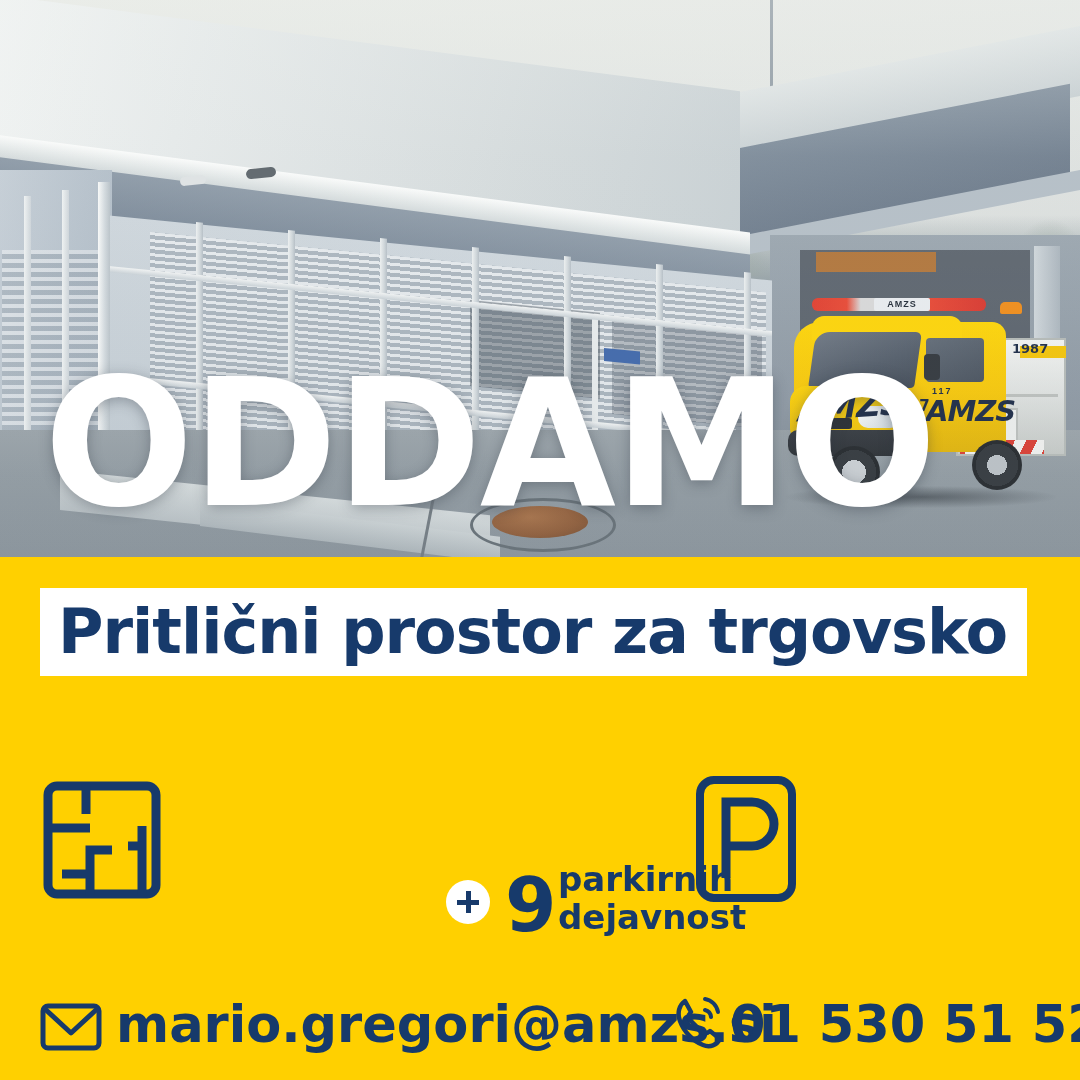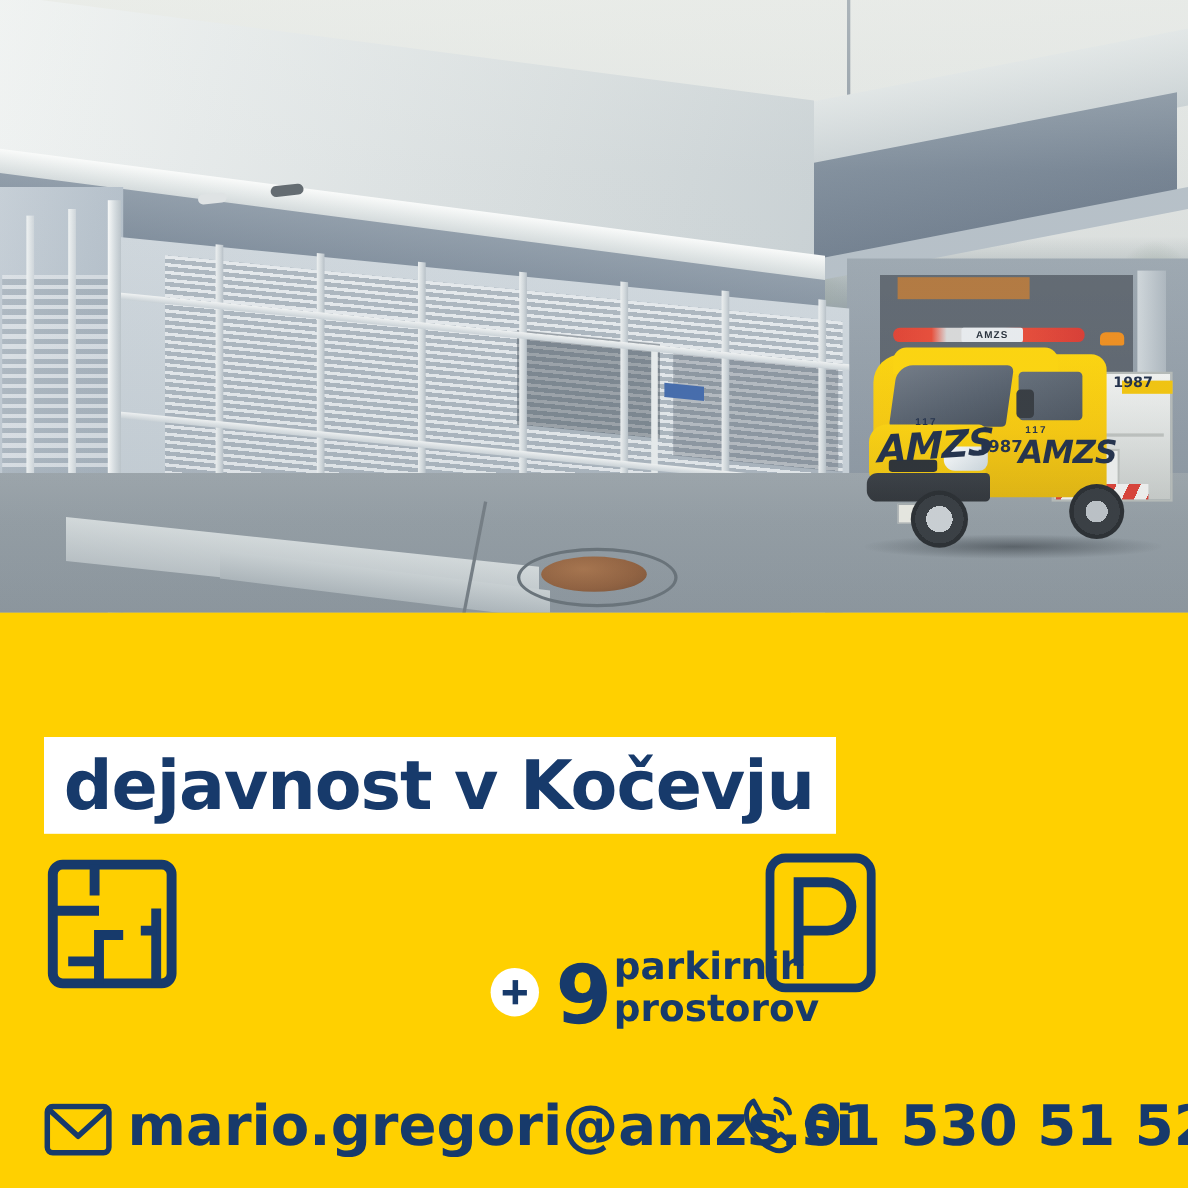--- a/index.html
+++ b/index.html
@@ -484,45 +484,46 @@
       <div class="tr-117b">117</div>
       <div class="tr-amzs-deck">AMZS</div>
       <div class="tr-1987b">1987</div>
       <div class="wheel-f"></div>
       <div class="wheel-r"></div>
     </div>
 
     <div class="photo-haze"></div>
   </div>
 
+  <div id="oddamo">ODDAMO</div>
 
   <div id="panel">
 
-    <div class="band" id="band2">dejavnost v Kočevju</div>
+    <div class="band" id="band1">Pritlični prostor za trgovsko</div>
 
     <div id="stats">
 
       <svg class="icon-floorplan" viewBox="0 0 120 120">
         <rect x="6" y="6" width="108" height="108" rx="9" ry="9" fill="none" stroke="#173A6B" stroke-width="9"></rect>
         <path d="M 44 6 L 44 34" fill="none" stroke="#173A6B" stroke-width="9" stroke-linecap="butt"></path>
         <path d="M 6 48 L 48 48" fill="none" stroke="#173A6B" stroke-width="9" stroke-linecap="butt"></path>
         <path d="M 100 46 L 100 114" fill="none" stroke="#173A6B" stroke-width="9" stroke-linecap="butt"></path>
         <path d="M 86 66 L 100 66" fill="none" stroke="#173A6B" stroke-width="9" stroke-linecap="butt"></path>
         <path d="M 48 114 L 48 70 L 70 70" fill="none" stroke="#173A6B" stroke-width="9" stroke-linecap="butt" stroke-linejoin="miter"></path>
         <path d="M 20 94 L 48 94" fill="none" stroke="#173A6B" stroke-width="9" stroke-linecap="butt"></path>
       </svg>
 
 
       <div class="plus-badge"></div>
 
       <div class="stat-count">9</div>
 
       <div class="stat-count-lines">
         <div>parkirnih</div>
-        <div>prostorov</div>
+        <div>dejavnost</div>
       </div>
 
       <svg class="icon-parking" viewBox="0 0 104 130">
         <rect x="6" y="6" width="92" height="118" rx="14" ry="14" fill="none" stroke="#173A6B" stroke-width="8"></rect>
         <path d="M 32 104 L 32 28 L 58 28 A 22 22 0 0 1 58 72 L 32 72" fill="none" stroke="#173A6B" stroke-width="9" stroke-linejoin="miter" stroke-linecap="butt"></path>
       </svg>
     </div>
 
     <div id="contact">
       <svg class="icon-mail" viewBox="0 0 62 48">

